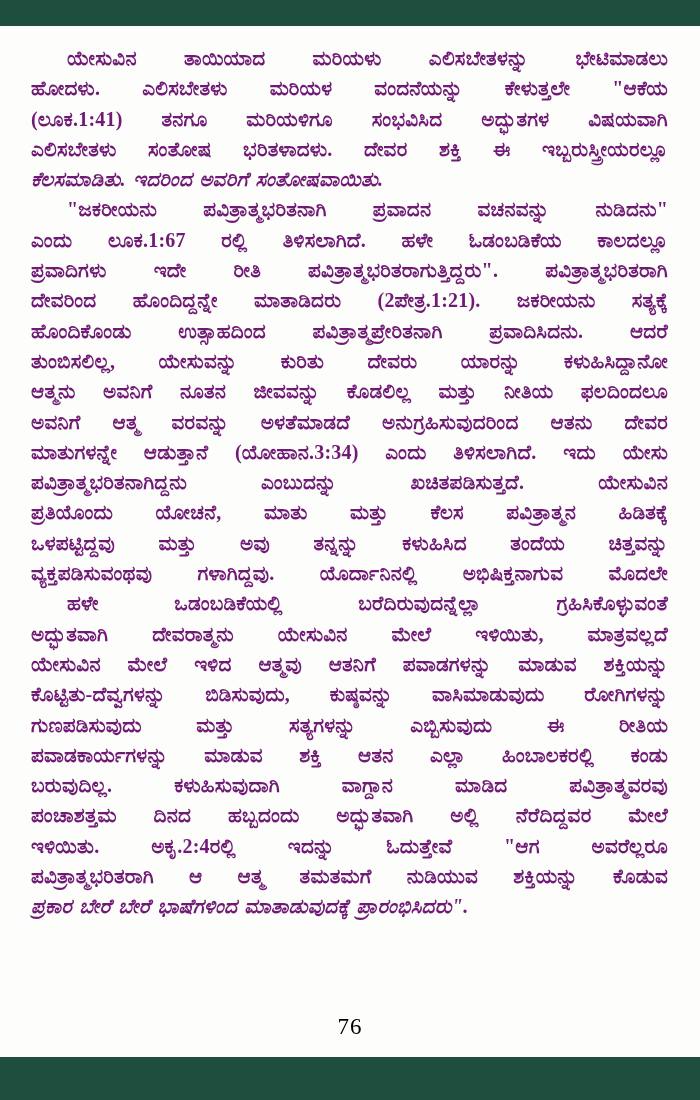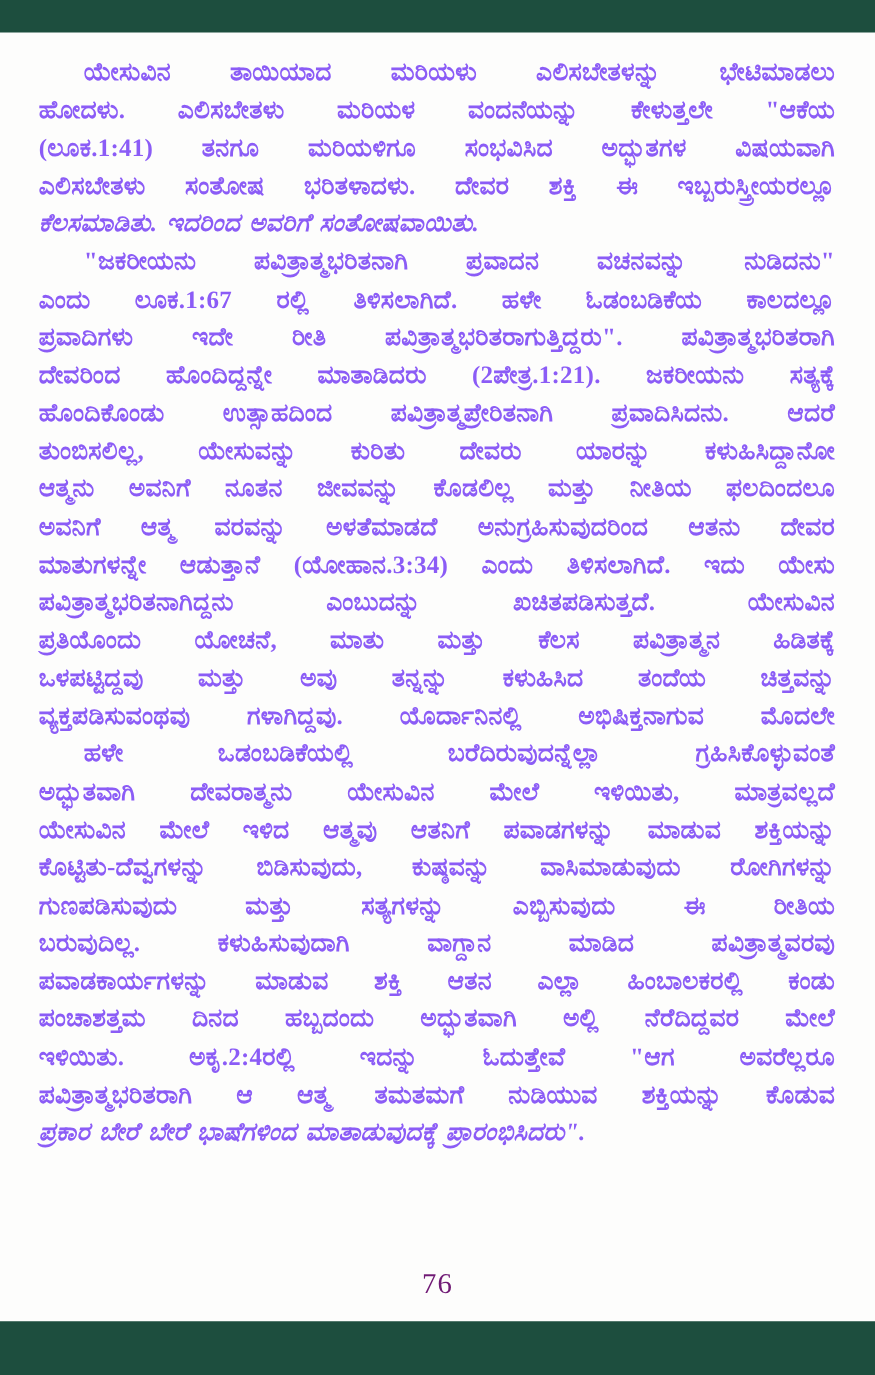--- a/index.html
+++ b/index.html
@@ -34,21 +34,21 @@
     bottom: 0;
     height: 43px;
   }
   .text-block {
     position: absolute;
     top: 26px;
     left: 0;
     width: 700px;
     box-sizing: border-box;
     padding: 17px 32px 0 31px;
-    color: #8b5cf6;
+    color: #701a75;
     font-size: 20px;
     line-height: 30.3px;
     font-weight: bold;
     letter-spacing: 0.2px;
     word-spacing: 2px;
   }
   .paragraph {
     margin: 0;
   }
   .line {
@@ -65,21 +65,21 @@
     font-style: italic;
   }
   .page-number {
     position: absolute;
     top: 1014px;
     left: 0;
     width: 700px;
     text-align: center;
     font-size: 23px;
     font-weight: normal;
-    color: #701a75;
+    color: #000000;
     letter-spacing: 1px;
   }
 </style>
 </head>
 <body>
 
 <div class="scan-page">
 
   <div class="border-bar top"></div>
 
@@ -108,22 +108,22 @@
       <div class="line">ಒಳಪಟ್ಟಿದ್ದವು ಮತ್ತು ಅವು ತನ್ನನ್ನು ಕಳುಹಿಸಿದ ತಂದೆಯ ಚಿತ್ತವನ್ನು</div>
       <div class="line">ವ್ಯಕ್ತಪಡಿಸುವಂಥವು ಗಳಾಗಿದ್ದವು. ಯೊರ್ದಾನಿನಲ್ಲಿ ಅಭಿಷಿಕ್ತನಾಗುವ ಮೊದಲೇ</div>
     </div>
 
     <div class="paragraph">
       <div class="line indent">ಹಳೇ ಒಡಂಬಡಿಕೆಯಲ್ಲಿ ಬರೆದಿರುವುದನ್ನೆಲ್ಲಾ ಗ್ರಹಿಸಿಕೊಳ್ಳುವಂತೆ</div>
       <div class="line">ಅದ್ಭುತವಾಗಿ ದೇವರಾತ್ಮನು ಯೇಸುವಿನ ಮೇಲೆ ಇಳಿಯಿತು, ಮಾತ್ರವಲ್ಲದೆ</div>
       <div class="line">ಯೇಸುವಿನ ಮೇಲೆ ಇಳಿದ ಆತ್ಮವು ಆತನಿಗೆ ಪವಾಡಗಳನ್ನು ಮಾಡುವ ಶಕ್ತಿಯನ್ನು</div>
       <div class="line">ಕೊಟ್ಟಿತು-ದೆವ್ವಗಳನ್ನು ಬಿಡಿಸುವುದು, ಕುಷ್ಠವನ್ನು ವಾಸಿಮಾಡುವುದು ರೋಗಿಗಳನ್ನು</div>
       <div class="line">ಗುಣಪಡಿಸುವುದು ಮತ್ತು ಸತ್ಯಗಳನ್ನು ಎಬ್ಬಿಸುವುದು ಈ ರೀತಿಯ</div>
+      <div class="line">ಪವಾಡಕಾರ್ಯಗಳನ್ನು ಮಾಡುವ ಶಕ್ತಿ ಆತನ ಎಲ್ಲಾ ಹಿಂಬಾಲಕರಲ್ಲಿ ಕಂಡು</div>
       <div class="line">ಬರುವುದಿಲ್ಲ. ಕಳುಹಿಸುವುದಾಗಿ ವಾಗ್ದಾನ ಮಾಡಿದ ಪವಿತ್ರಾತ್ಮವರವು</div>
-      <div class="line">ಪವಾಡಕಾರ್ಯಗಳನ್ನು ಮಾಡುವ ಶಕ್ತಿ ಆತನ ಎಲ್ಲಾ ಹಿಂಬಾಲಕರಲ್ಲಿ ಕಂಡು</div>
       <div class="line">ಪಂಚಾಶತ್ತಮ ದಿನದ ಹಬ್ಬದಂದು ಅದ್ಭುತವಾಗಿ ಅಲ್ಲಿ ನೆರೆದಿದ್ದವರ ಮೇಲೆ</div>
       <div class="line">ಇಳಿಯಿತು. ಅಕೃ.2:4ರಲ್ಲಿ ಇದನ್ನು ಓದುತ್ತೇವೆ "ಆಗ ಅವರೆಲ್ಲರೂ</div>
       <div class="line">ಪವಿತ್ರಾತ್ಮಭರಿತರಾಗಿ ಆ ಆತ್ಮ ತಮತಮಗೆ ನುಡಿಯುವ ಶಕ್ತಿಯನ್ನು ಕೊಡುವ</div>
       <div class="line last">ಪ್ರಕಾರ ಬೇರೆ ಬೇರೆ ಭಾಷೆಗಳಿಂದ ಮಾತಾಡುವುದಕ್ಕೆ ಪ್ರಾರಂಭಿಸಿದರು".</div>
     </div>
 
   </div>
 
   <div class="page-number">76</div>
 

